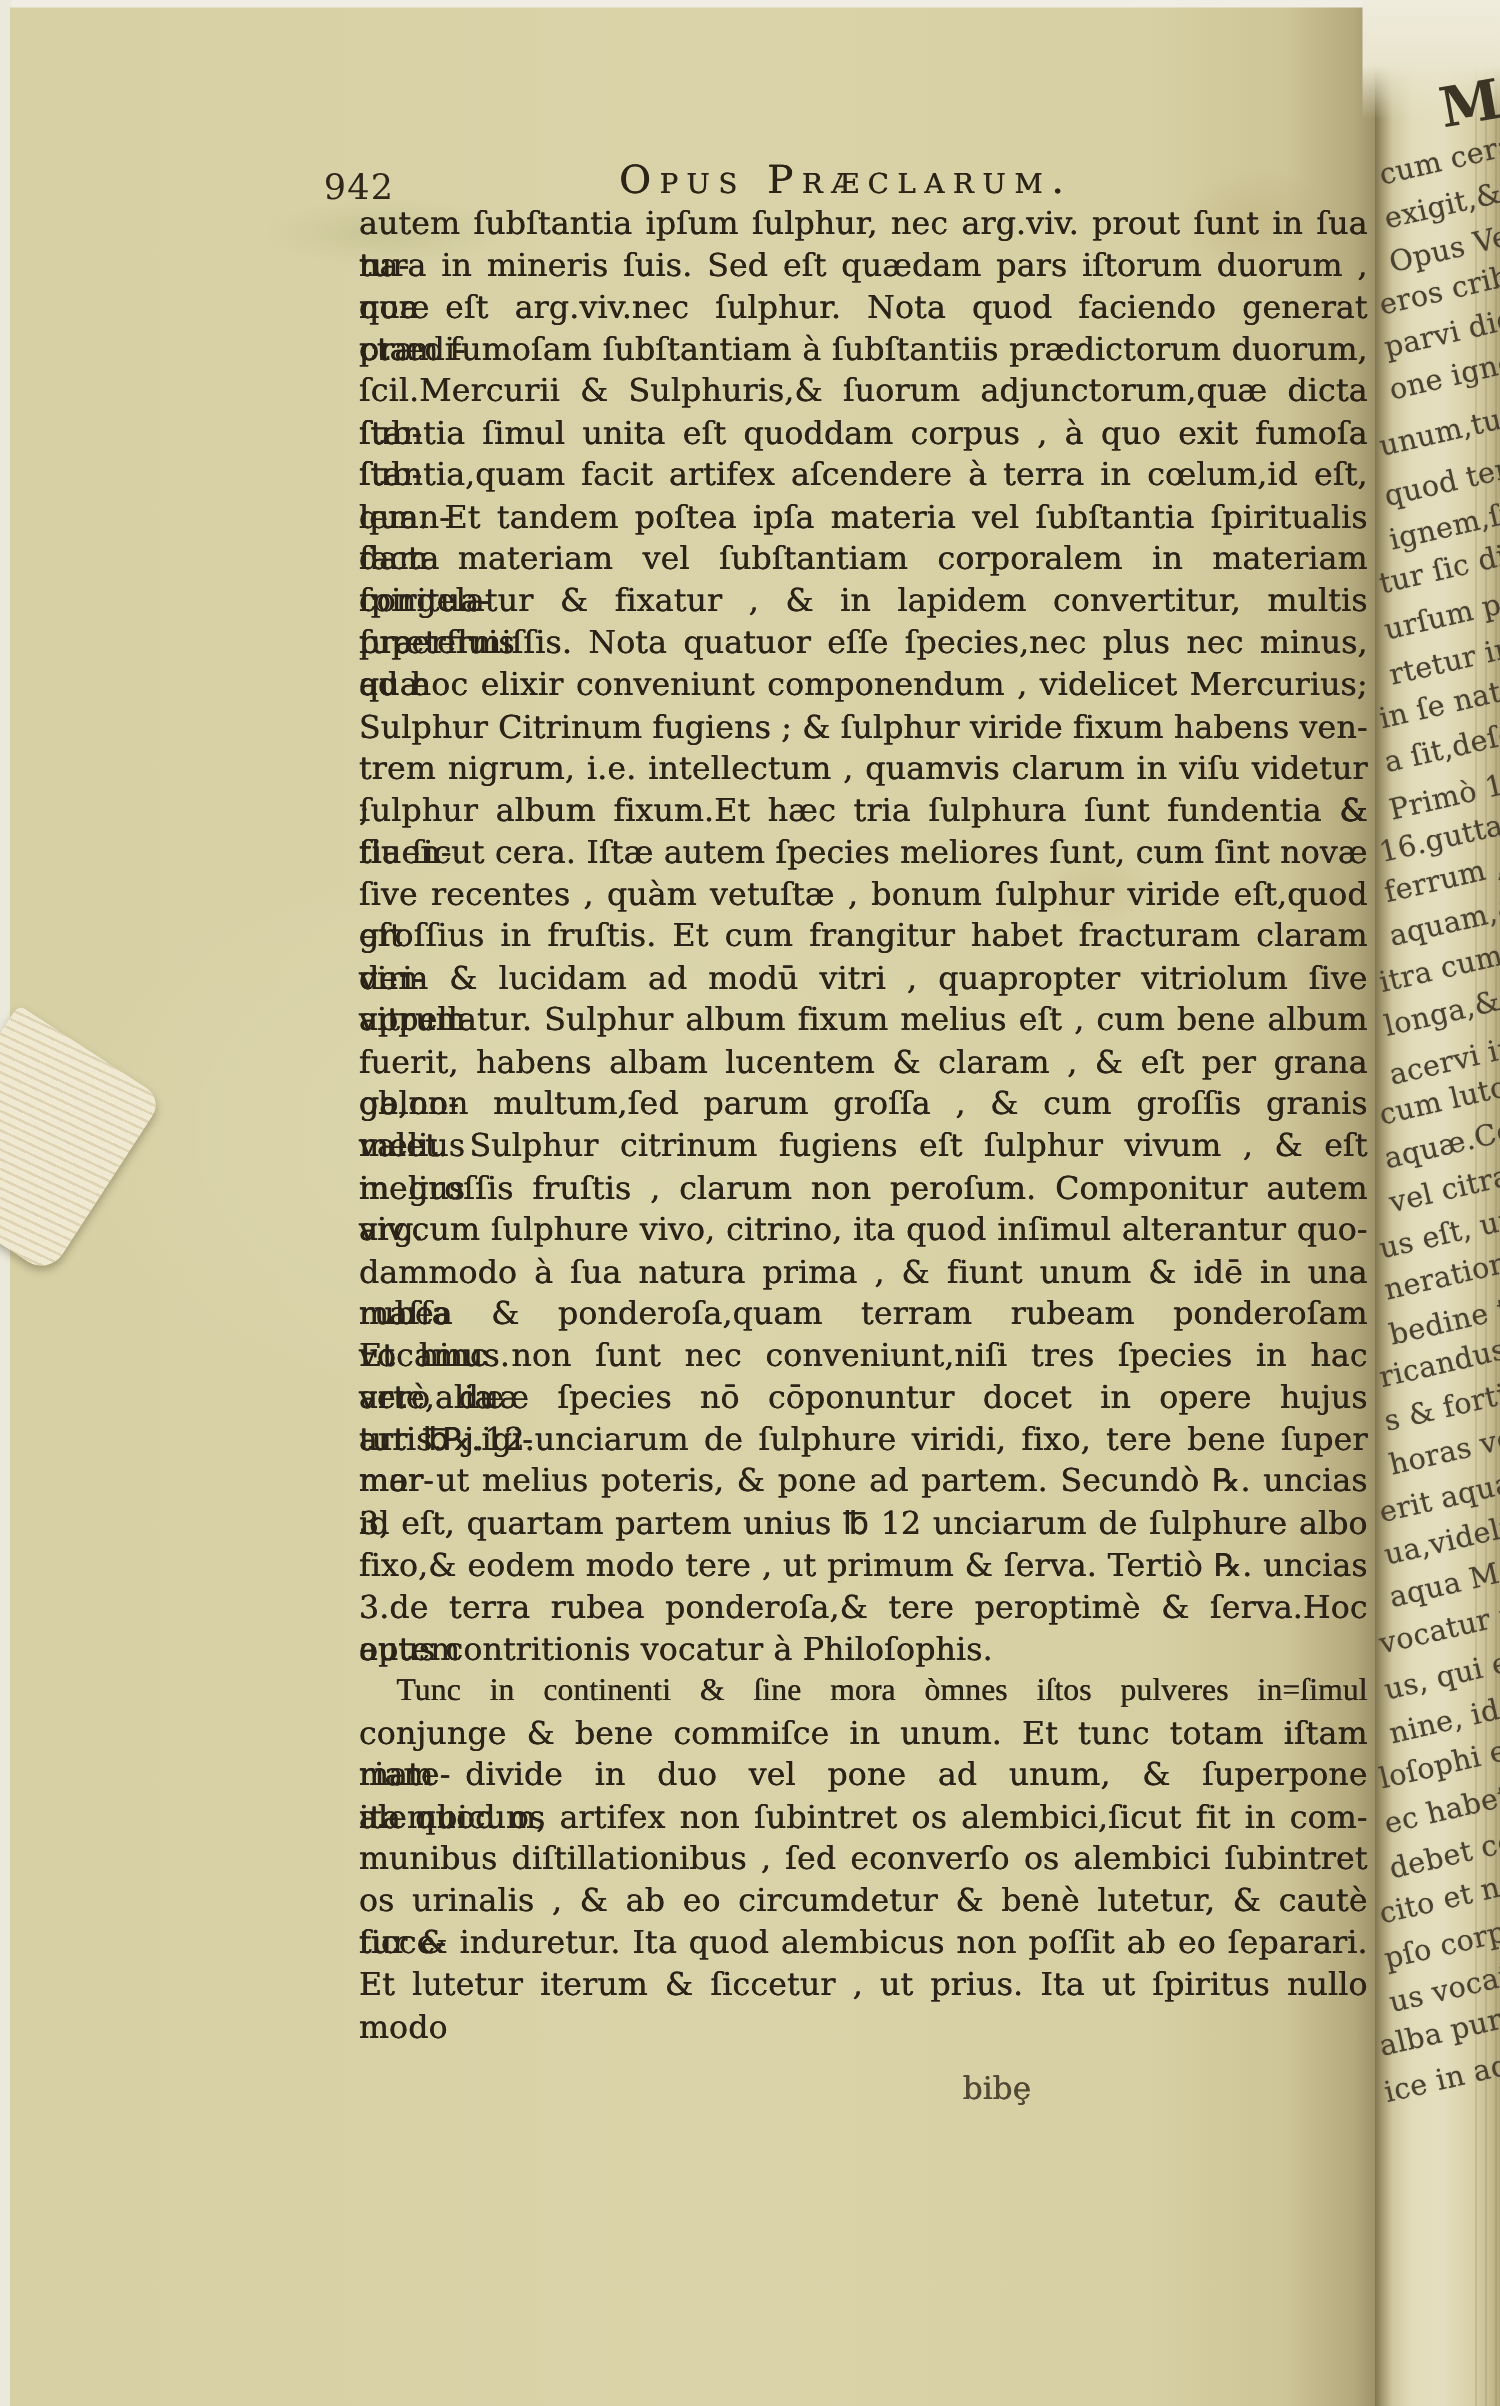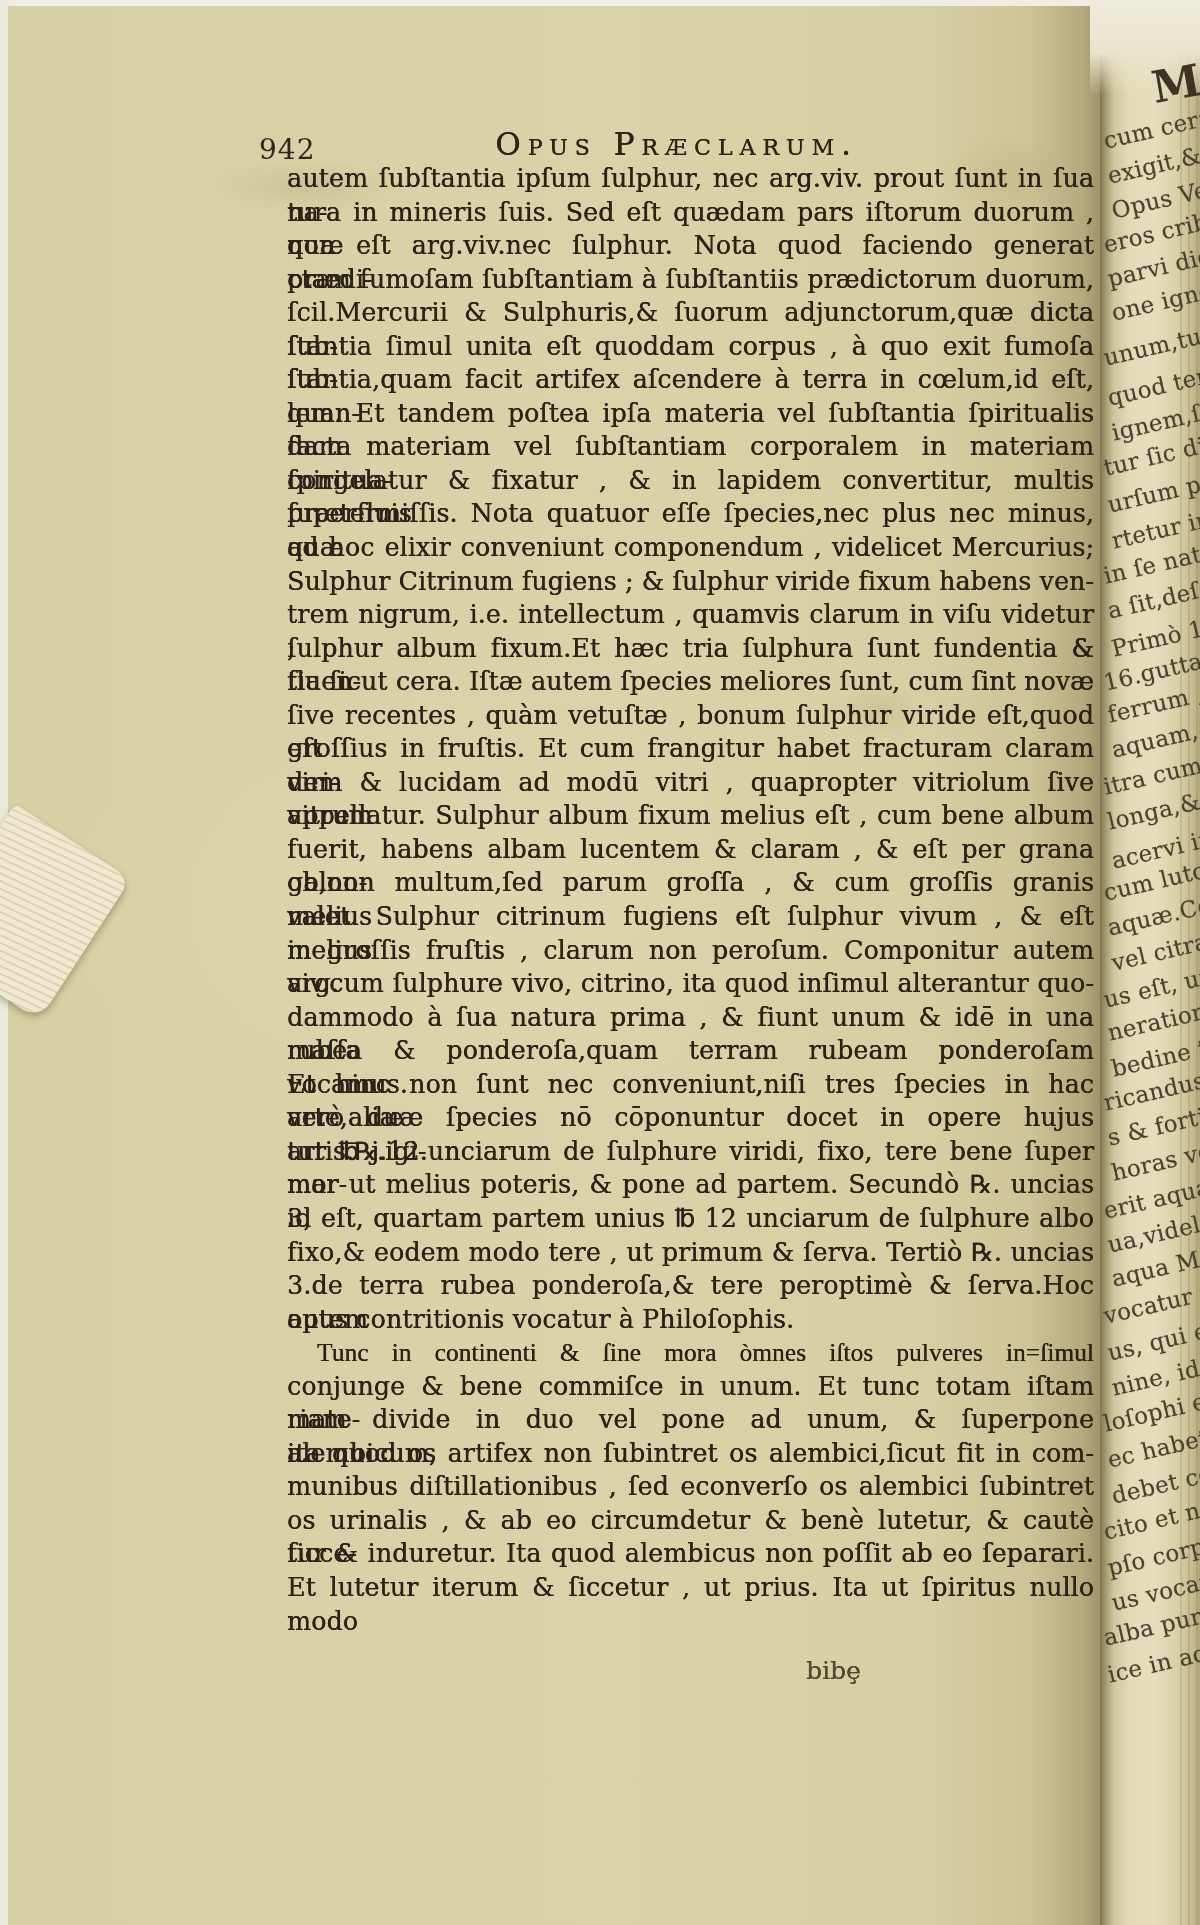--- a/index.html
+++ b/index.html
@@ -40,21 +40,21 @@
       letter-spacing:1px;}
   #header{position:absolute;left:265px;top:120px;width:807px;text-align:center;
       font-variant:small-caps;font-size:31px;letter-spacing:7px;color:#2c2417;
       text-shadow:.4px 0 0 #2c2417;}
   #textblock{position:absolute;left:279px;top:156px;width:807px;color:#2b2318;}
   .line{height:33.55px;font-size:25.3px;line-height:33.55px;white-space:normal;
         text-shadow:.35px 0 0 #2b2318;letter-spacing:.1px;}
   .line.j{text-align:justify;text-align-last:justify;}
   .line.ind{padding-left:30px;font-family:Liberation Serif, serif;}
   #catchword{position:absolute;left:762px;top:1650px;font-size:25px;color:#3a3122;
-      opacity:.85;text-shadow:.3px 0 0 #3a3122;margin-left:36px;}
+      opacity:.85;text-shadow:.3px 0 0 #3a3122;}
 </style>
 </head>
 <body>
 
 <div id="scan">
   <div class="edge-top"></div>
   <div class="edge-left"></div>
 
   <div id="page-main">
     <div id="pagenum">942</div>

